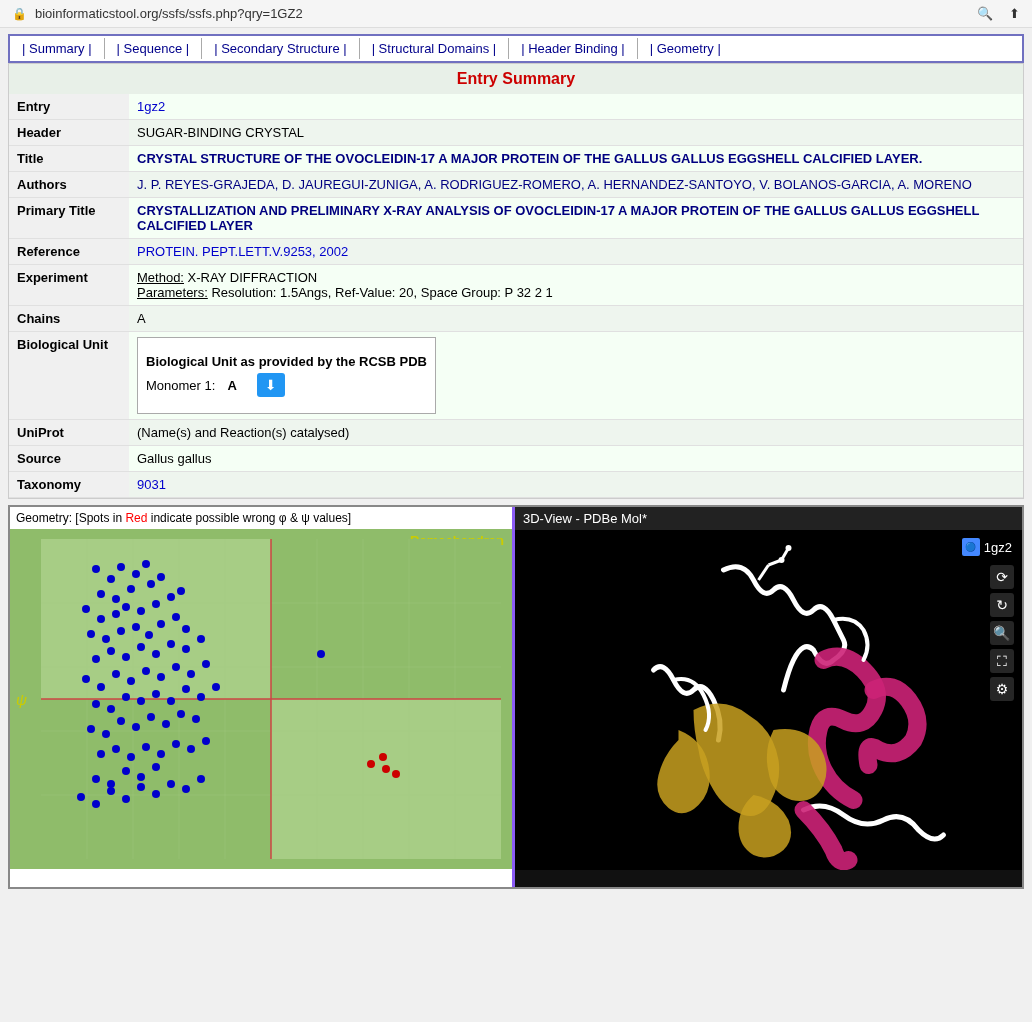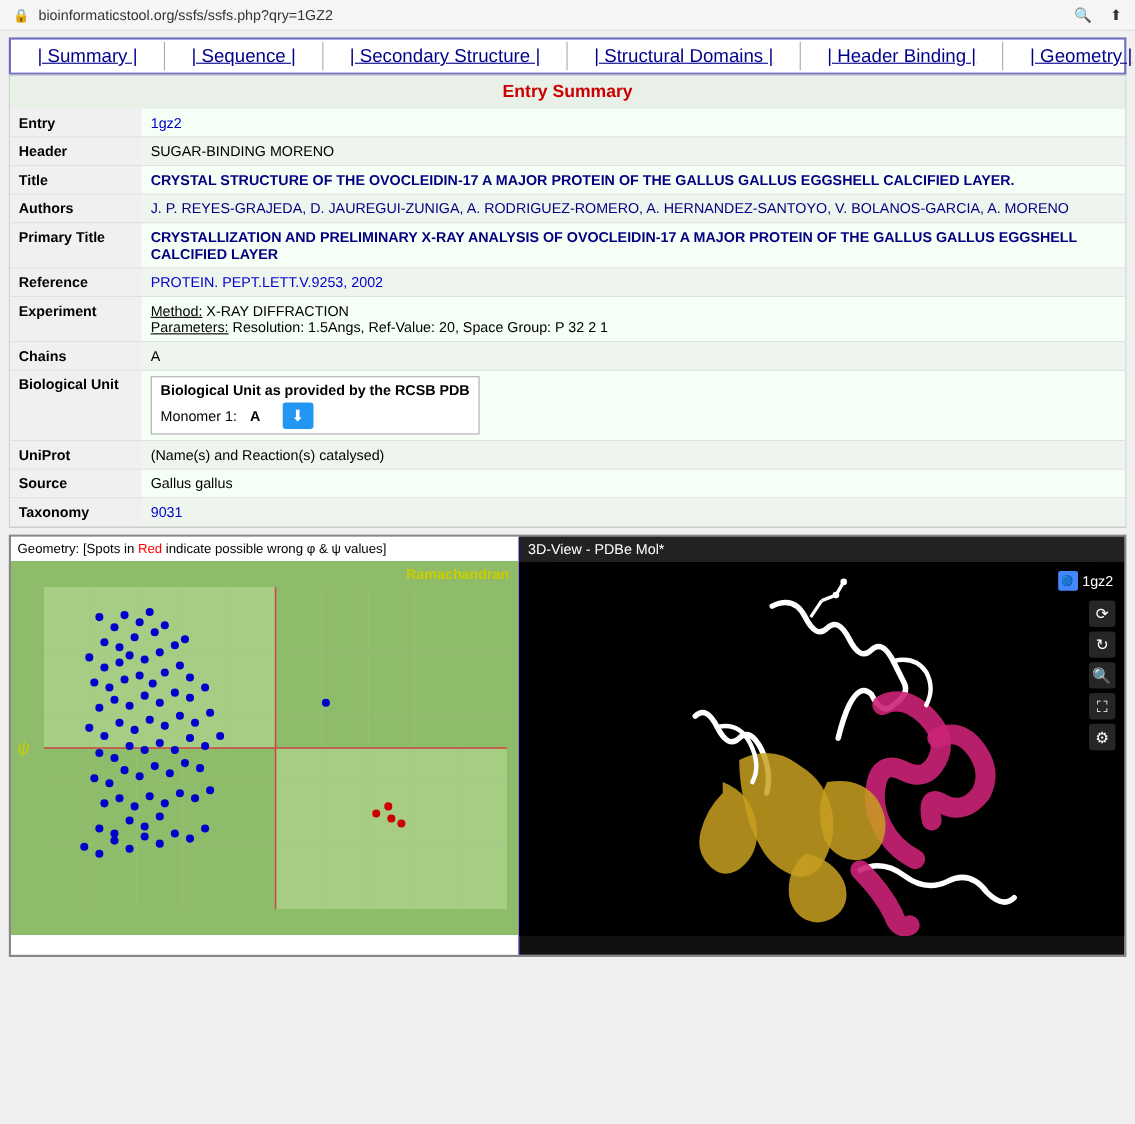--- a/index.html
+++ b/index.html
@@ -23,26 +23,25 @@
     .nav-tabs {
       background: white;
       border: 2px solid #7070c0;
       margin: 6px 8px 0 8px;
       display: flex;
       align-items: center;
       padding: 2px 0;
     }
     .nav-tab {
       color: #00008b;
-      padding: 3px 24px;
+      padding: 3px 12px;
       border-right: 1px solid #aaa;
       cursor: pointer;
       white-space: nowrap;
-      font-size: 17px;
-      text-decoration: underline;
+      font-size: 13px;
     }
     .nav-tab:last-child { border-right: none; }
 
     
     .main-content {
       margin: 0 8px;
       background: white;
       border: 1px solid #ccc;
       overflow-y: auto;
     }
@@ -74,21 +73,21 @@
     .entry-row td:last-child {
       background: #f5fff5;
     }
     .entry-row.alt-row td:last-child { background: #eef5ee; }
     a { color: #0000cc; text-decoration: none; }
 
     
     .bio-unit-box {
       border: 1px solid #aaa;
       display: inline-block;
-      padding: 4px 8px;
+      padding: 16px 8px;
       background: white;
     }
     .bio-unit-title { font-weight: bold; margin-bottom: 4px; }
     .monomer-row { display: flex; align-items: center; gap: 12px; }
     .download-btn {
       background: #2196F3;
       color: white;
       border: none;
       padding: 4px 8px;
       cursor: pointer;
@@ -100,23 +99,23 @@
     .bottom-section {
       display: flex;
       gap: 0;
       border: 2px solid #888;
       margin: 6px 8px;
       background: white;
     }
 
     
     .geometry-panel {
-      width: 462px;
+      width: 505px;
       flex-shrink: 0;
-      border-right: 1px solid #8b5cf6;
+      border-right: 3px solid #8b5cf6;
     }
     .geometry-header {
       padding: 4px 6px;
       font-size: 12px;
       background: white;
     }
     .red-text { color: red; }
     .ramachandran-container {
       background: #8fbc6a;
       position: relative;
@@ -244,21 +243,21 @@
       <td colspan="2" class="entry-header">Entry Summary</td>
     </tr>
 
     <tr class="entry-row">
       <td>Entry</td>
       <td><a href="#">1gz2</a></td>
     </tr>
 
     <tr class="entry-row alt-row">
       <td>Header</td>
-      <td>SUGAR-BINDING MORENO</td>
+      <td>SUGAR-BINDING CRYSTAL</td>
     </tr>
 
     <tr class="entry-row">
       <td>Title</td>
       <td style="color:#000080; font-weight:bold;">CRYSTAL STRUCTURE OF THE OVOCLEIDIN-17 A MAJOR PROTEIN OF THE GALLUS GALLUS EGGSHELL CALCIFIED LAYER.</td>
     </tr>
 
     <tr class="entry-row alt-row">
       <td>Authors</td>
       <td style="color:#000080;">J. P. REYES-GRAJEDA, D. JAUREGUI-ZUNIGA, A. RODRIGUEZ-ROMERO, A. HERNANDEZ-SANTOYO, V. BOLANOS-GARCIA, A. MORENO</td>

